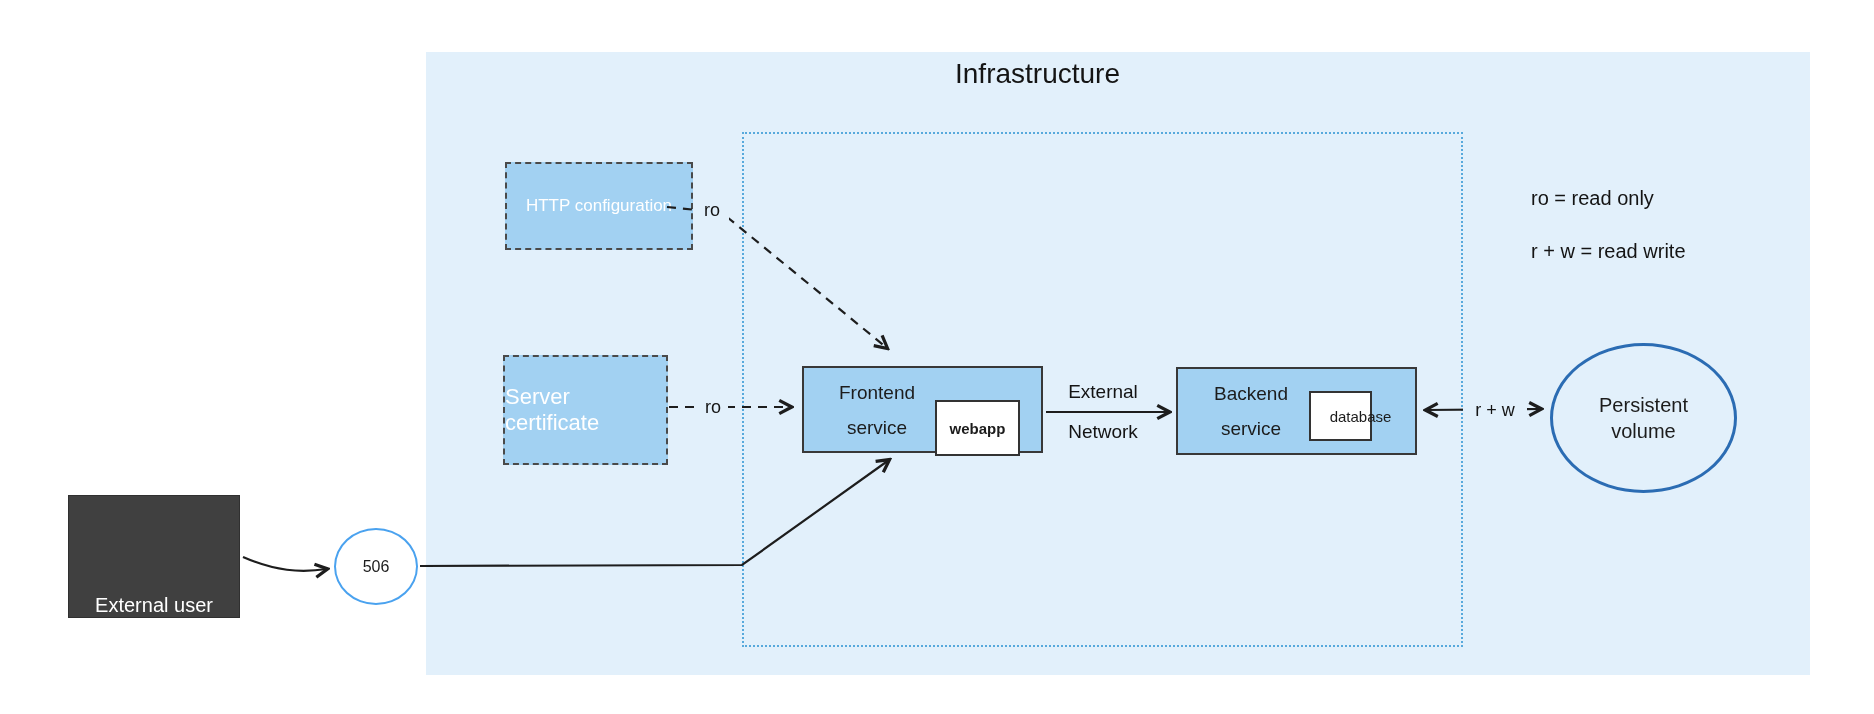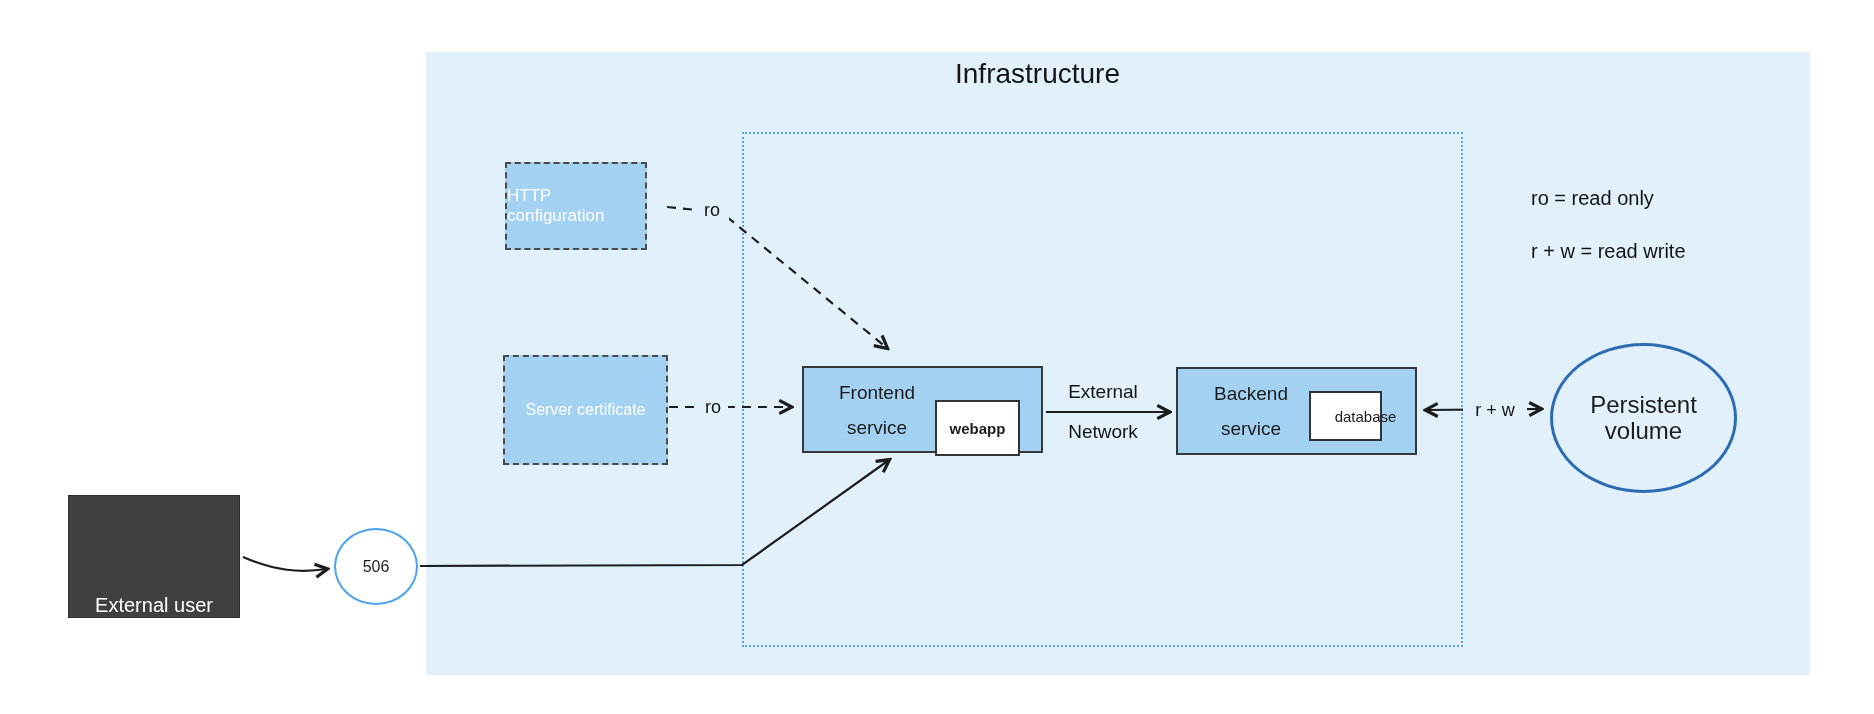--- a/index.html
+++ b/index.html
@@ -8,46 +8,46 @@
 
   .infra{position:absolute;left:426px;top:52px;width:1384px;height:623px;background:#e2f0fb;}
   .title{position:absolute;left:426px;top:58px;width:1223px;text-align:center;
          font-size:28px;color:#141414;}
 
   .cluster{position:absolute;left:742px;top:132px;width:721px;height:515px;
            border:2px dotted #57a9dc;box-sizing:border-box;background:transparent;}
 
   .cfgbox{position:absolute;background:#a2d1f2;border:2px dashed #4a4a4a;box-sizing:border-box;
           display:flex;align-items:center;justify-content:center;color:#ffffff;}
-  .cfgbox.http{left:505px;top:162px;width:142px;height:88px;font-size:17px;}
-  .cfgbox.cert{left:503px;top:355px;width:165px;height:110px;font-size:16px;}
+  .cfgbox.http{left:505px;top:162px;width:188px;height:88px;font-size:17px;}
+  .cfgbox.cert{left:503px;top:355px;width:165px;height:110px;font-size:22px;}
 
   .svcbox{position:absolute;background:#a2d1f2;border:2px solid #383838;box-sizing:border-box;}
   .svcbox.frontend{left:802px;top:366px;width:241px;height:87px;}
   .svcbox.backend{left:1176px;top:367px;width:241px;height:88px;}
   .svclabel{position:absolute;left:14px;top:0;width:118px;height:100%;
             display:flex;align-items:center;justify-content:center;text-align:center;
             font-size:19px;line-height:35px;color:#1c1c1c;}
   .innerbox{position:absolute;background:#ffffff;border:2px solid #333333;box-sizing:border-box;
             display:flex;align-items:center;justify-content:center;font-size:15px;color:#1c1c1c;}
   .innerbox.webapp{left:131px;top:32px;width:85px;height:56px;font-weight:bold;}
-  .innerbox.database{left:131px;top:22px;width:73px;height:50px;padding-left:40px;}
+  .innerbox.database{left:131px;top:22px;width:63px;height:50px;padding-left:40px;}
 
   .extuser{position:absolute;left:68px;top:495px;width:172px;height:123px;background:#404040;
            border:1.5px solid #303030;box-sizing:border-box;display:flex;align-items:flex-end;
            justify-content:center;color:#ffffff;font-size:20px;}
 
   .port{position:absolute;left:334px;top:528px;width:84px;height:77px;background:#ffffff;
         border:2.5px solid #4aa2ef;border-radius:50%;box-sizing:border-box;
         display:flex;align-items:center;justify-content:center;font-size:16px;color:#1c1c1c;}
 
   .volume{position:absolute;left:1550px;top:343px;width:187px;height:150px;
           border:3px solid #2b6cb3;border-radius:50%;box-sizing:border-box;
           display:flex;align-items:center;justify-content:center;text-align:center;
-          font-size:24px;line-height:26px;color:#1c1c1c;background:transparent;}
+          font-size:20px;line-height:26px;color:#1c1c1c;background:transparent;}
   .volume span{display:block;width:110px;}
 
   .legend{position:absolute;left:1531px;width:230px;font-size:20px;color:#141414;}
   .legend.ro{top:187px;}
   .legend.rw{top:240px;}
 
   svg.arrows{position:absolute;left:0;top:0;width:1874px;height:714px;pointer-events:none;}
   svg.arrows path{fill:none;stroke:#1d1d1d;stroke-width:2.2px;}
   svg.arrows path.dash{stroke-dasharray:9 7;}
 

